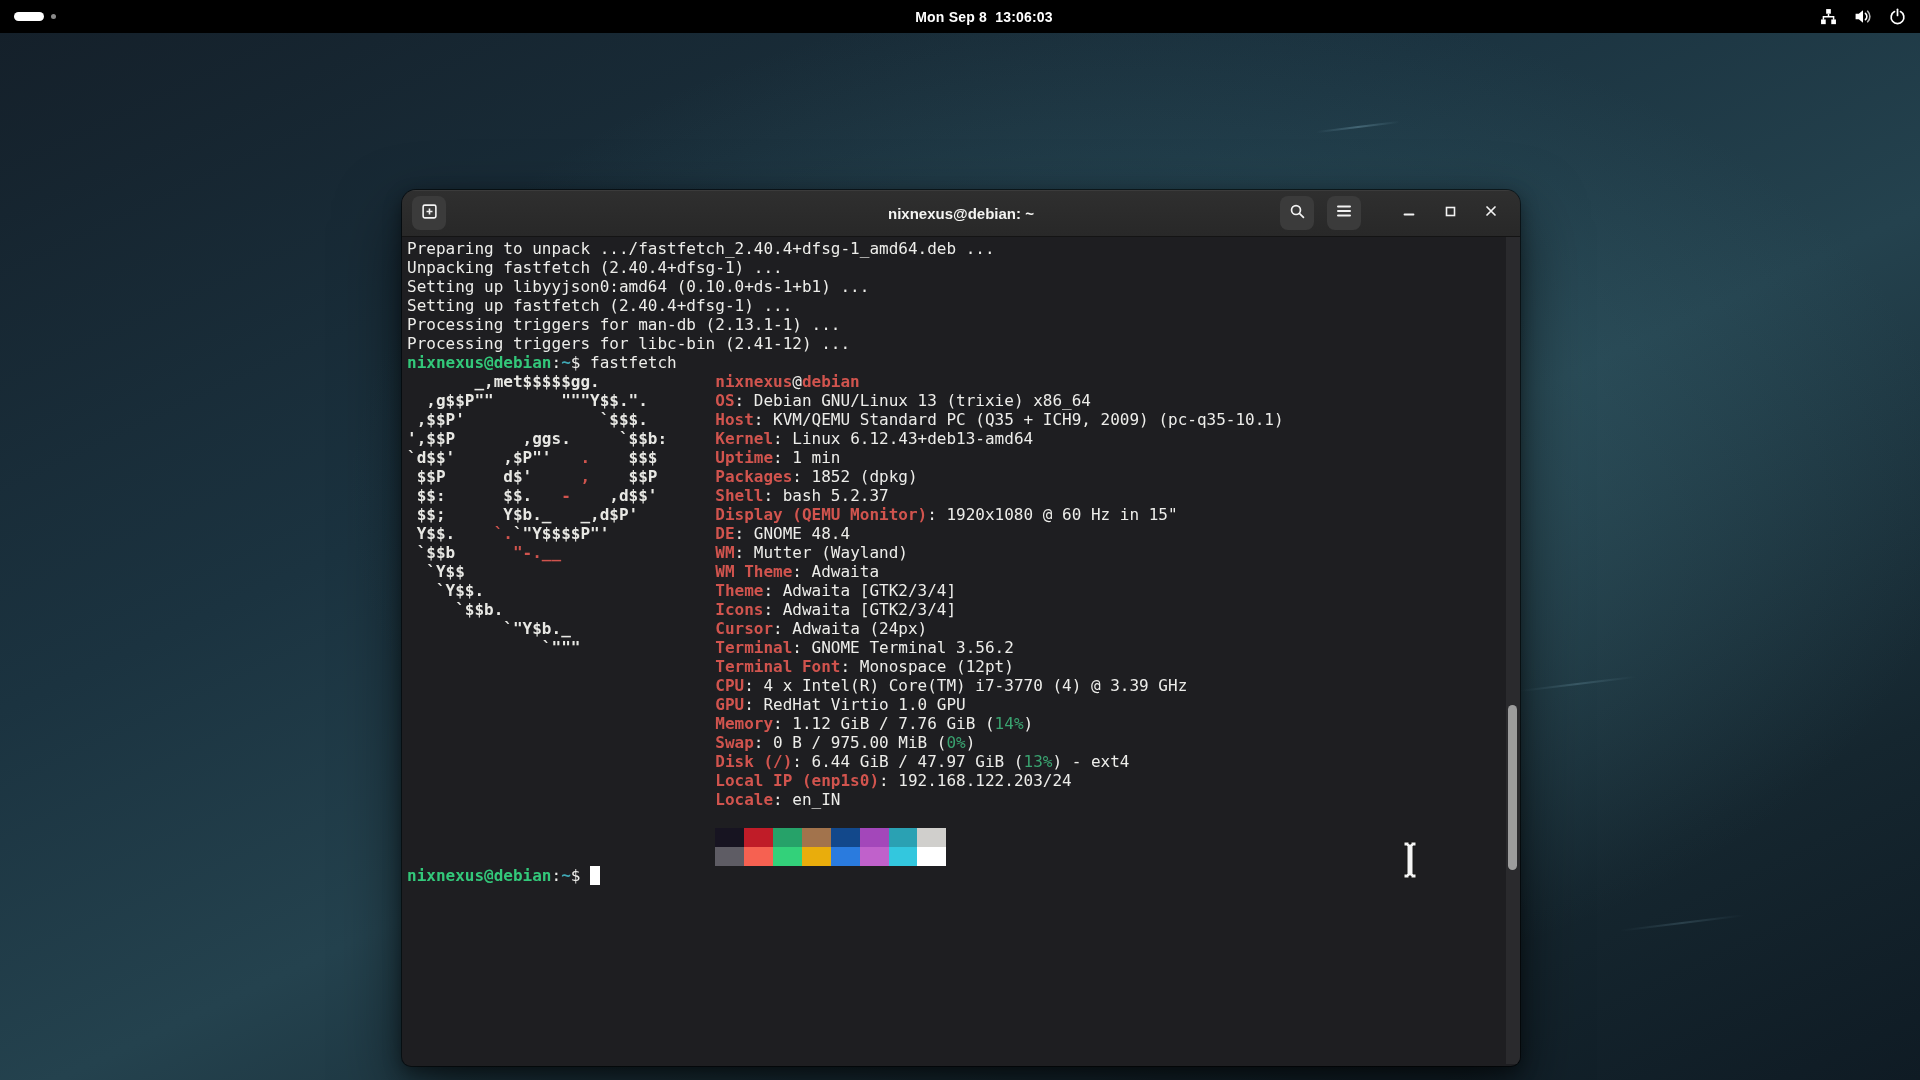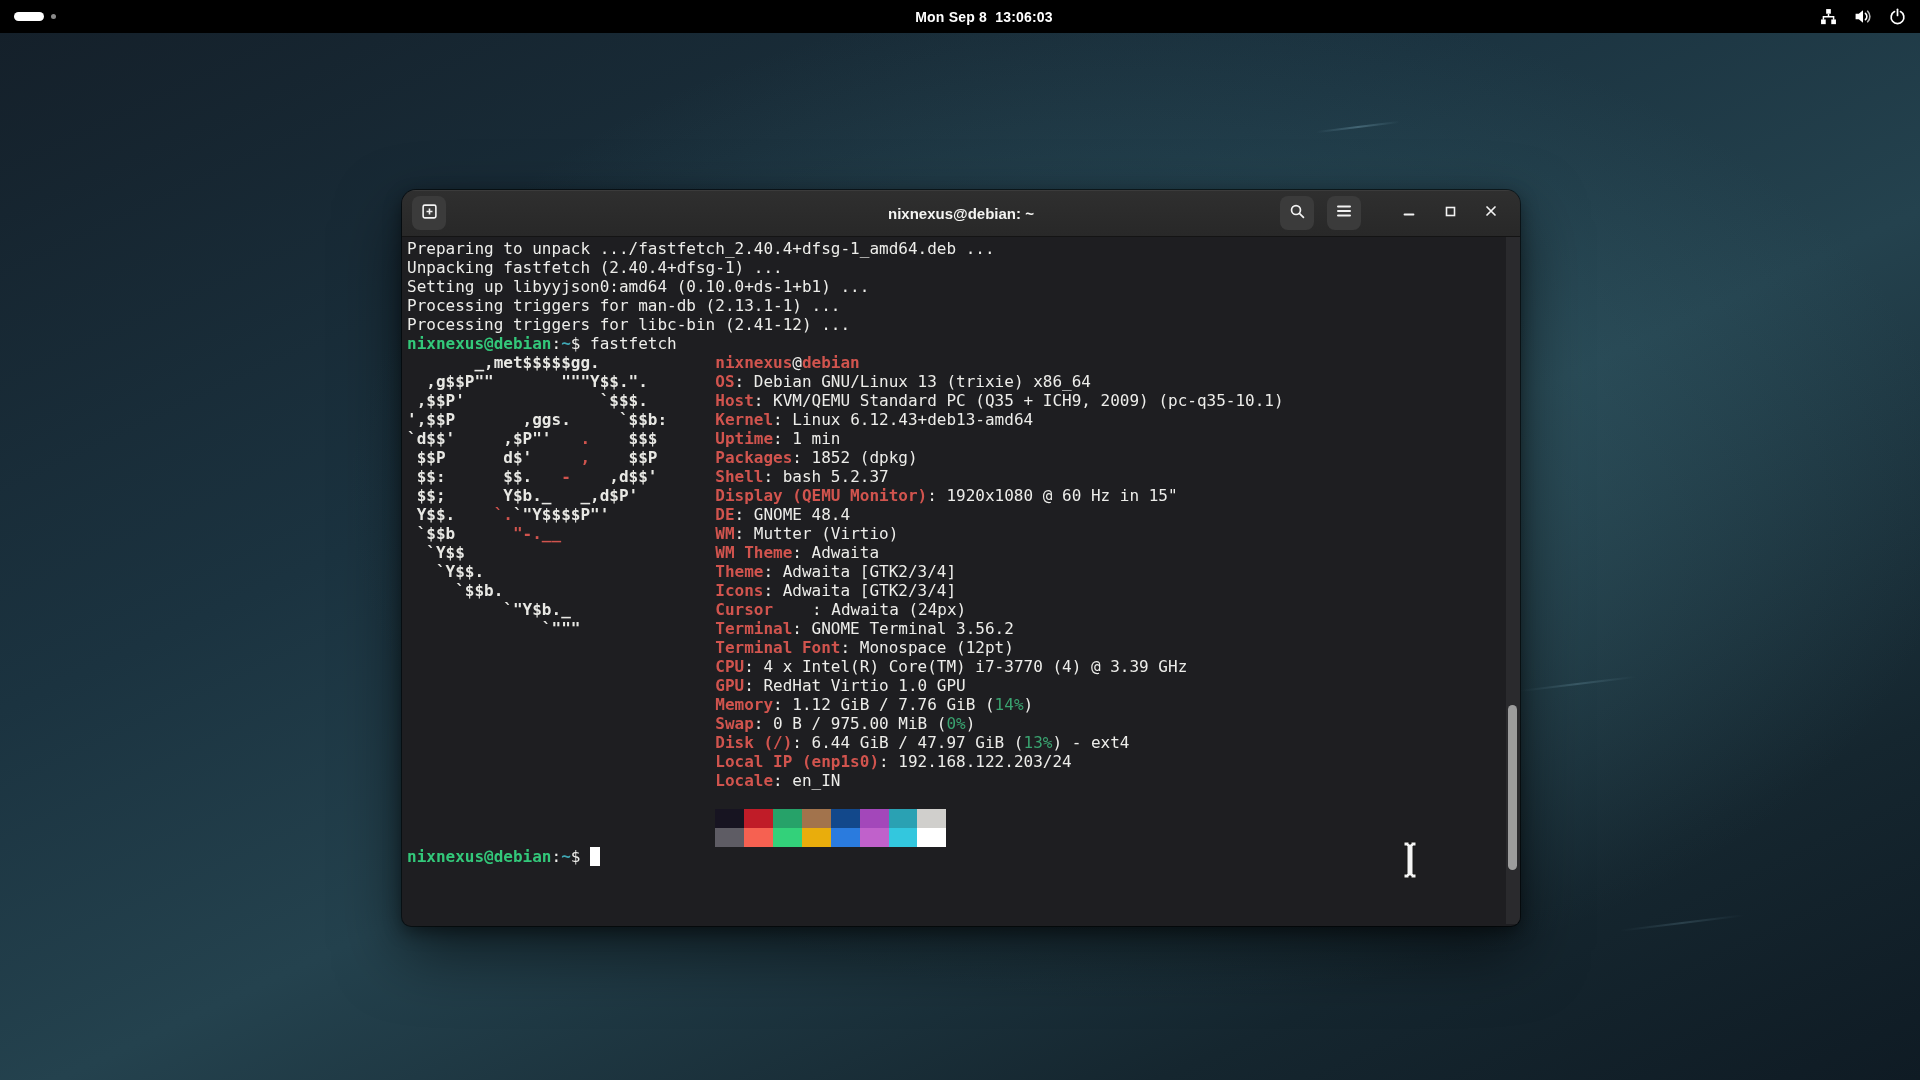--- a/index.html
+++ b/index.html
@@ -22,21 +22,21 @@
   .topbar{position:absolute;left:0;top:0;width:1920px;height:33px;background:#000;
     display:flex;align-items:center;color:#fff;}
   .ws-pill{position:absolute;left:14px;top:12px;width:30px;height:9px;border-radius:5px;background:#fff;}
   .ws-dot{position:absolute;left:51px;top:14px;width:5px;height:5px;border-radius:50%;background:#8a8a8a;}
   .clock{position:absolute;left:0;right:0;text-align:center;font-size:14px;font-weight:bold;
     white-space:pre;letter-spacing:.2px;margin-left:48px;}
   .tray{position:absolute;right:14px;top:0;height:33px;display:flex;align-items:center;gap:17px;}
   .tray svg{display:block;}
   
   .term{
-    position:absolute;left:402px;top:190px;width:1118px;height:736px;
+    position:absolute;left:402px;top:190px;width:1118px;height:876px;
     background:#1e1e21;border-radius:14px 14px 9px 9px;overflow:hidden;
     box-shadow:0 26px 64px rgba(0,0,0,.55), 0 6px 18px rgba(0,0,0,.45), 0 0 0 1px rgba(0,0,0,.55);
   }
   .headerbar{
     position:relative;height:46px;background:linear-gradient(#2f2f2f,#282828);
     border-bottom:1px solid #141414;display:flex;align-items:center;
     box-shadow:inset 0 1px 0 rgba(255,255,255,.06);
   }
   .hb-title{position:absolute;left:0;right:0;text-align:center;color:#f4f4f2;
     font-size:15px;font-weight:bold;pointer-events:none;}
@@ -148,37 +148,38 @@
           </span>
         </div>
       </div>
     </div>
   </div>
 
   <div class="term-body" id="term-output">
       <div class="term-line"><span style="color: rgb(237, 237, 234); margin-top: 12px;">Preparing to unpack .../fastfetch_2.40.4+dfsg-1_amd64.deb ...</span></div>
       <div class="term-line"><span style="color: rgb(237, 237, 234);">Unpacking fastfetch (2.40.4+dfsg-1) ...</span></div>
       <div class="term-line"><span style="color: rgb(237, 237, 234);">Setting up libyyjson0:amd64 (0.10.0+ds-1+b1) ...</span></div>
+      <div class="term-line"><span style="color: rgb(237, 237, 234);">Setting up fastfetch (2.40.4+dfsg-1) ...</span></div>
       <div class="term-line"><span style="color: rgb(237, 237, 234);">Processing triggers for man-db (2.13.1-1) ...</span></div>
       <div class="term-line"><span style="color: rgb(237, 237, 234);">Processing triggers for libc-bin (2.41-12) ...</span></div>
       <div class="term-line"><span style="color: rgb(51, 200, 122); font-weight: bold;">nixnexus@debian</span><span style="color: rgb(237, 237, 234);">:</span><span style="color: rgb(63, 167, 180); font-weight: bold;">~</span><span style="color: rgb(237, 237, 234);">$ fastfetch</span></div>
       <div class="term-line"><span style="color: rgb(232, 232, 228); font-weight: bold;">       _,met$$$$$gg.</span><span>            </span><span style="color: rgb(209, 84, 78); font-weight: bold;">nixnexus</span><span style="color: rgb(237, 237, 234);">@</span><span style="color: rgb(209, 84, 78); font-weight: bold;">debian</span></div>
       <div class="term-line"><span style="color: rgb(232, 232, 228); font-weight: bold;">  ,g$$P""       """Y$$.".</span><span>       </span><span style="color: rgb(209, 84, 78); font-weight: bold;">OS</span><span style="color: rgb(237, 237, 234);">: Debian GNU/Linux 13 (trixie) x86_64</span></div>
       <div class="term-line"><span style="color: rgb(232, 232, 228); font-weight: bold;"> ,$$P'              `$$$.</span><span>       </span><span style="color: rgb(209, 84, 78); font-weight: bold;">Host</span><span style="color: rgb(237, 237, 234);">: KVM/QEMU Standard PC (Q35 + ICH9, 2009) (pc-q35-10.1)</span></div>
       <div class="term-line"><span style="color: rgb(232, 232, 228); font-weight: bold;">',$$P       ,ggs.     `$$b:</span><span>     </span><span style="color: rgb(209, 84, 78); font-weight: bold;">Kernel</span><span style="color: rgb(237, 237, 234);">: Linux 6.12.43+deb13-amd64</span></div>
       <div class="term-line"><span style="color: rgb(232, 232, 228); font-weight: bold;">`d$$'     ,$P"'   </span><span style="color: rgb(209, 84, 78); font-weight: bold;">.</span><span style="color: rgb(232, 232, 228); font-weight: bold;">    $$$</span><span>      </span><span style="color: rgb(209, 84, 78); font-weight: bold;">Uptime</span><span style="color: rgb(237, 237, 234);">: 1 min</span></div>
       <div class="term-line"><span style="color: rgb(232, 232, 228); font-weight: bold;"> $$P      d$'     </span><span style="color: rgb(209, 84, 78); font-weight: bold;">,</span><span style="color: rgb(232, 232, 228); font-weight: bold;">    $$P</span><span>      </span><span style="color: rgb(209, 84, 78); font-weight: bold;">Packages</span><span style="color: rgb(237, 237, 234);">: 1852 (dpkg)</span></div>
       <div class="term-line"><span style="color: rgb(232, 232, 228); font-weight: bold;"> $$:      $$.   </span><span style="color: rgb(209, 84, 78); font-weight: bold;">-</span><span style="color: rgb(232, 232, 228); font-weight: bold;">    ,d$$'</span><span>      </span><span style="color: rgb(209, 84, 78); font-weight: bold;">Shell</span><span style="color: rgb(237, 237, 234);">: bash 5.2.37</span></div>
       <div class="term-line"><span style="color: rgb(232, 232, 228); font-weight: bold;"> $$;      Y$b._   _,d$P'</span><span>        </span><span style="color: rgb(209, 84, 78); font-weight: bold;">Display (QEMU Monitor)</span><span style="color: rgb(237, 237, 234);">: 1920x1080 @ 60 Hz in 15"</span></div>
       <div class="term-line"><span style="color: rgb(232, 232, 228); font-weight: bold;"> Y$$.    </span><span style="color: rgb(209, 84, 78); font-weight: bold;">`.</span><span style="color: rgb(232, 232, 228); font-weight: bold;">`"Y$$$$P"'</span><span>           </span><span style="color: rgb(209, 84, 78); font-weight: bold;">DE</span><span style="color: rgb(237, 237, 234);">: GNOME 48.4</span></div>
-      <div class="term-line"><span style="color: rgb(232, 232, 228); font-weight: bold;"> `$$b      </span><span style="color: rgb(209, 84, 78); font-weight: bold;">"-.__</span><span>                </span><span style="color: rgb(209, 84, 78); font-weight: bold;">WM</span><span style="color: rgb(237, 237, 234);">: Mutter (Virtio)</span></div>
+      <div class="term-line"><span style="color: rgb(232, 232, 228); font-weight: bold;"> `$$b      </span><span style="color: rgb(209, 84, 78); font-weight: bold;">"-.__</span><span>                </span><span style="color: rgb(209, 84, 78); font-weight: bold;">WM</span><span style="color: rgb(237, 237, 234);">: Mutter (Wayland)</span></div>
       <div class="term-line"><span style="color: rgb(232, 232, 228); font-weight: bold;">  `Y$$</span><span>                          </span><span style="color: rgb(209, 84, 78); font-weight: bold;">WM Theme</span><span style="color: rgb(237, 237, 234);">: Adwaita</span></div>
       <div class="term-line"><span style="color: rgb(232, 232, 228); font-weight: bold;">   `Y$$.</span><span>                        </span><span style="color: rgb(209, 84, 78); font-weight: bold;">Theme</span><span style="color: rgb(237, 237, 234);">: Adwaita [GTK2/3/4]</span></div>
       <div class="term-line"><span style="color: rgb(232, 232, 228); font-weight: bold;">     `$$b.</span><span>                      </span><span style="color: rgb(209, 84, 78); font-weight: bold;">Icons</span><span style="color: rgb(237, 237, 234);">: Adwaita [GTK2/3/4]</span></div>
-      <div class="term-line"><span style="color: rgb(232, 232, 228); font-weight: bold;">          `"Y$b._</span><span>               </span><span style="color: rgb(209, 84, 78); font-weight: bold;">Cursor</span><span style="color: rgb(237, 237, 234); margin-left: 39px;">: Adwaita (24px)</span></div>
+      <div class="term-line"><span style="color: rgb(232, 232, 228); font-weight: bold;">          `"Y$b._</span><span>               </span><span style="color: rgb(209, 84, 78); font-weight: bold;">Cursor</span><span style="color: rgb(237, 237, 234);">: Adwaita (24px)</span></div>
       <div class="term-line"><span style="color: rgb(232, 232, 228); font-weight: bold;">              `"""</span><span>              </span><span style="color: rgb(209, 84, 78); font-weight: bold;">Terminal</span><span style="color: rgb(237, 237, 234);">: GNOME Terminal 3.56.2</span></div>
       <div class="term-line"><span>                                </span><span style="color: rgb(209, 84, 78); font-weight: bold;">Terminal Font</span><span style="color: rgb(237, 237, 234);">: Monospace (12pt)</span></div>
       <div class="term-line"><span>                                </span><span style="color: rgb(209, 84, 78); font-weight: bold;">CPU</span><span style="color: rgb(237, 237, 234);">: 4 x Intel(R) Core(TM) i7-3770 (4) @ 3.39 GHz</span></div>
       <div class="term-line"><span>                                </span><span style="color: rgb(209, 84, 78); font-weight: bold;">GPU</span><span style="color: rgb(237, 237, 234);">: RedHat Virtio 1.0 GPU</span></div>
       <div class="term-line"><span>                                </span><span style="color: rgb(209, 84, 78); font-weight: bold;">Memory</span><span style="color: rgb(237, 237, 234);">: 1.12 GiB / 7.76 GiB (</span><span style="color: rgb(58, 163, 112);">14%</span><span style="color: rgb(237, 237, 234);">)</span></div>
       <div class="term-line"><span>                                </span><span style="color: rgb(209, 84, 78); font-weight: bold;">Swap</span><span style="color: rgb(237, 237, 234);">: 0 B / 975.00 MiB (</span><span style="color: rgb(58, 163, 112);">0%</span><span style="color: rgb(237, 237, 234);">)</span></div>
       <div class="term-line"><span>                                </span><span style="color: rgb(209, 84, 78); font-weight: bold;">Disk (/)</span><span style="color: rgb(237, 237, 234);">: 6.44 GiB / 47.97 GiB (</span><span style="color: rgb(58, 163, 112);">13%</span><span style="color: rgb(237, 237, 234);">) - ext4</span></div>
       <div class="term-line"><span>                                </span><span style="color: rgb(209, 84, 78); font-weight: bold;">Local IP (enp1s0)</span><span style="color: rgb(237, 237, 234);">: 192.168.122.203/24</span></div>
       <div class="term-line"><span>                                </span><span style="color: rgb(209, 84, 78); font-weight: bold;">Locale</span><span style="color: rgb(237, 237, 234);">: en_IN</span></div>
       <div class="term-line"></div>

